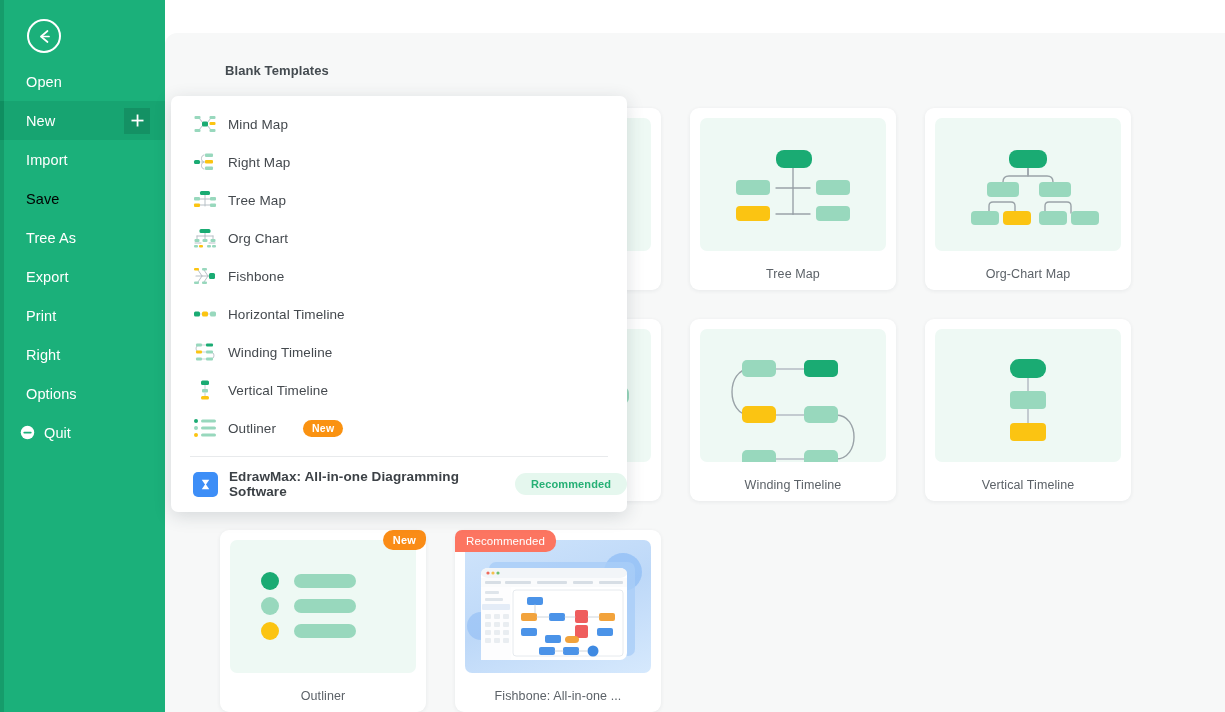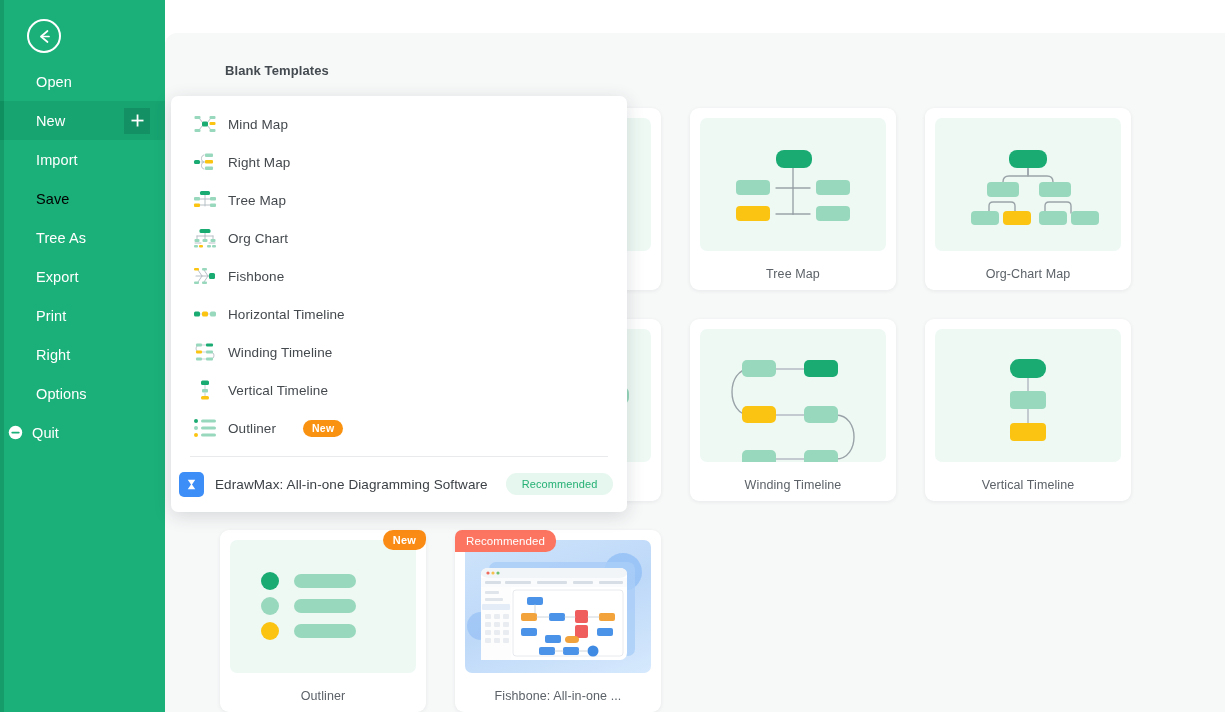--- a/index.html
+++ b/index.html
@@ -26,35 +26,35 @@
     border: 2px solid #ffffff;
     display: flex; align-items: center; justify-content: center;
     cursor: pointer;
   }
   #back-btn svg { display: block; }
   .nav-list { position: absolute; left: 0; top: 62px; width: 165px; }
   .nav-item {
     position: relative; height: 39px; width: 165px;
     display: flex; align-items: center;
     color: #ffffff; font-size: 14.5px; letter-spacing: .1px;
-    padding-left: 36px; cursor: pointer;
+    padding-left: 26px; cursor: pointer;
   }
   .nav-item.dim { color: #000000; }
   .nav-item.active { background: #17a471; }
   .nav-item.active::before {
     content: ""; position: absolute; left: 0; top: 0; width: 4px; height: 100%;
     background: #0f8e60;
   }
   .plus-box {
     position: absolute; right: 15px; top: 50%; transform: translateY(-50%);
     width: 26px; height: 26px; background: #149164;
     display: flex; align-items: center; justify-content: center;
   }
   .plus-box svg { display: block; }
-  .quit-row { padding-left: 8px; gap: 9px; }
+  .quit-row { padding-left: 20px; gap: 9px; }
   .quit-ico { width: 15px; height: 15px; flex: 0 0 15px; }
 
   
   #main {
     position: absolute; left: 165px; top: 33px;
     width: 1060px; height: 679px;
     background: #f7f8f8;
     border-top-left-radius: 12px;
   }
   #page-title {
@@ -108,21 +108,21 @@
   .dd-ico { width: 24px; height: 24px; flex: 0 0 24px; margin-right: 11px; }
   .dd-label { font-size: 13.5px; color: #44494e; letter-spacing: .1px; }
   .dd-new {
     margin-left: 27px; background: #fa9211; color: #ffffff;
     font-size: 10.5px; font-weight: bold; padding: 2.5px 9px;
     border-radius: 9px; letter-spacing: .2px;
   }
   .dd-sep { height: 1px; background: #e8eaec; margin: 9px 19px 0 19px; }
   .dd-promo {
     height: 54px; display: flex; align-items: center;
-    padding-left: 8px; cursor: pointer;
+    padding-left: 22px; cursor: pointer; font-weight: bold;
   }
   .promo-ico {
     width: 25px; height: 25px; flex: 0 0 25px; margin-right: 11px;
     border-radius: 5px; background: #3d8ef7;
     display: flex; align-items: center; justify-content: center;
   }
   .promo-label { font-size: 13.5px; color: #3c4146; letter-spacing: .1px; }
   .promo-rec {
     margin-left: 18px; background: #e5f7ee; color: #26b075;
     font-size: 11px; padding: 5px 16px; border-radius: 11px;

